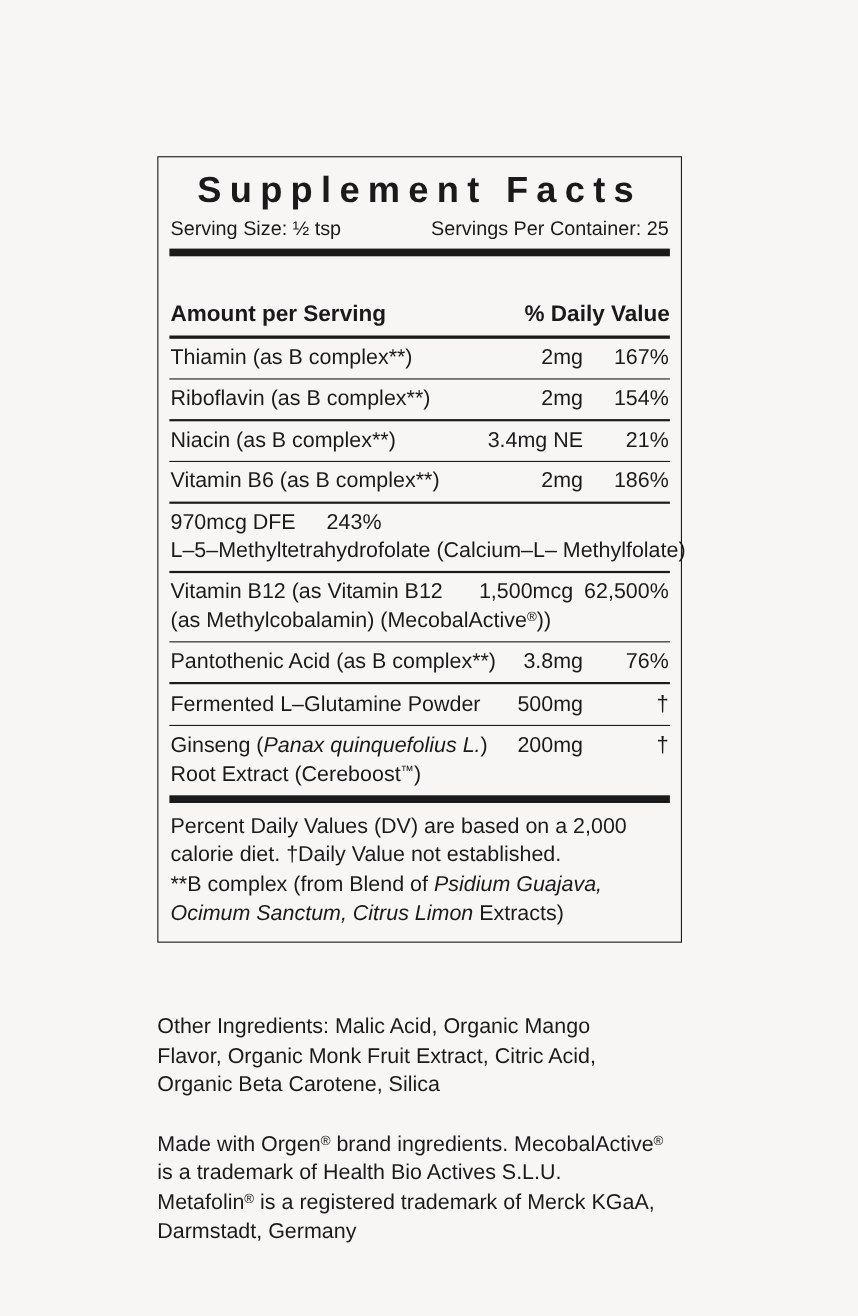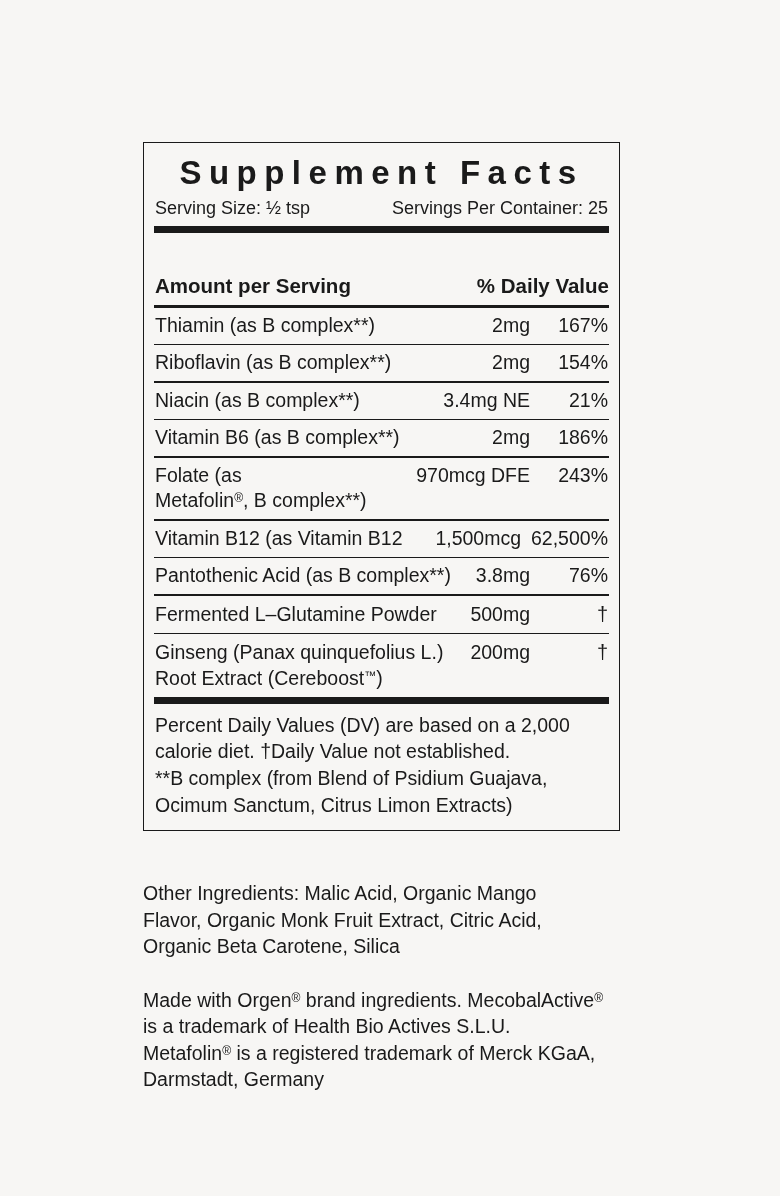--- a/index.html
+++ b/index.html
@@ -103,39 +103,39 @@
     white-space: nowrap;
     padding-right: 2px;
   }
   .ndv.dagger { font-size: 20px; }
   .nsub {
     font-size: 19.5px;
     line-height: 1.33;
     padding-left: 2px;
     white-space: nowrap;
   }
-  .it { }
+  .it { font-style: italic; }
   sup {
     font-size: 0.62em;
     vertical-align: 0.42em;
     line-height: 0;
   }
 
   .footnote {
     font-size: 19.5px;
     line-height: 1.36;
     padding: 8px 2px 10px 2px;
   }
   .footnote p { margin: 0; }
 
   
   .below {
     position: absolute;
     left: 143px;
-    top: 880px;
+    top: 920px;
     width: 520px;
     font-size: 19.5px;
     line-height: 1.36;
   }
   .below p { margin: 0; }
   .below .block + .block { margin-top: 27px; }
 </style>
 </head>
 <body>
 
@@ -188,34 +188,34 @@
     <div class="nline">
       <span class="nname">Vitamin B6 (as B complex**)</span>
       <span class="namt">2mg</span>
       <span class="ndv">186%</span>
     </div>
   </div>
   <div class="rule-thin"></div>
 
   <div class="nrow">
     <div class="nline">
-      <span class="nname">Folate (as</span>
       <span class="namt">970mcg DFE</span>
       <span class="ndv">243%</span>
     </div>
-    <div class="nsub">Metafolin<sup>®</sup>, B complex**)</div>
+    <div class="nsub">L–5–Methyltetrahydrofolate (Calcium–L– Methylfolate)</div>
   </div>
   <div class="rule-thin"></div>
 
   <div class="nrow">
     <div class="nline">
       <span class="nname">Vitamin B12 (as Vitamin B12</span>
       <span class="namt">1,500mcg</span>
       <span class="ndv">62,500%</span>
     </div>
+    <div class="nsub">(as Methylcobalamin) (MecobalActive<sup>®</sup>))</div>
   </div>
   <div class="rule-thin"></div>
 
   <div class="nrow">
     <div class="nline">
       <span class="nname">Pantothenic Acid (as B complex**)</span>
       <span class="namt">3.8mg</span>
       <span class="ndv">76%</span>
     </div>
   </div>

